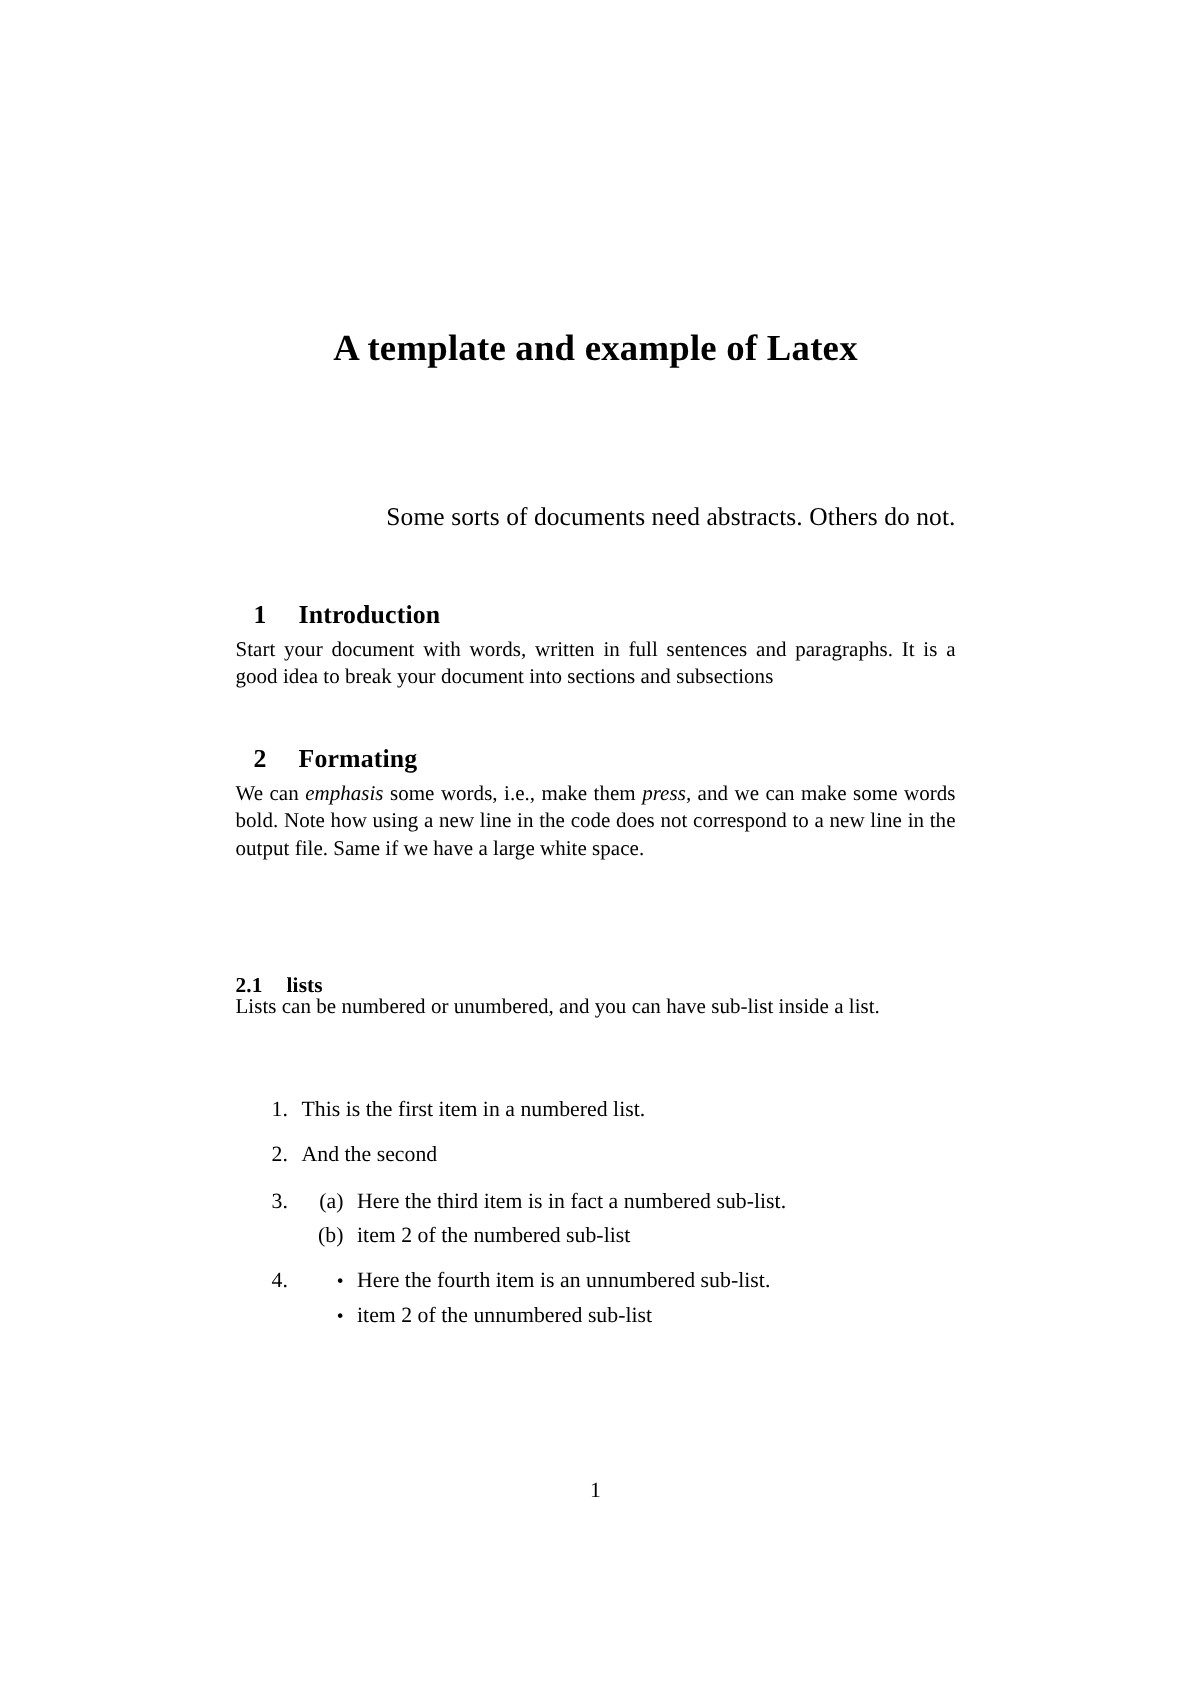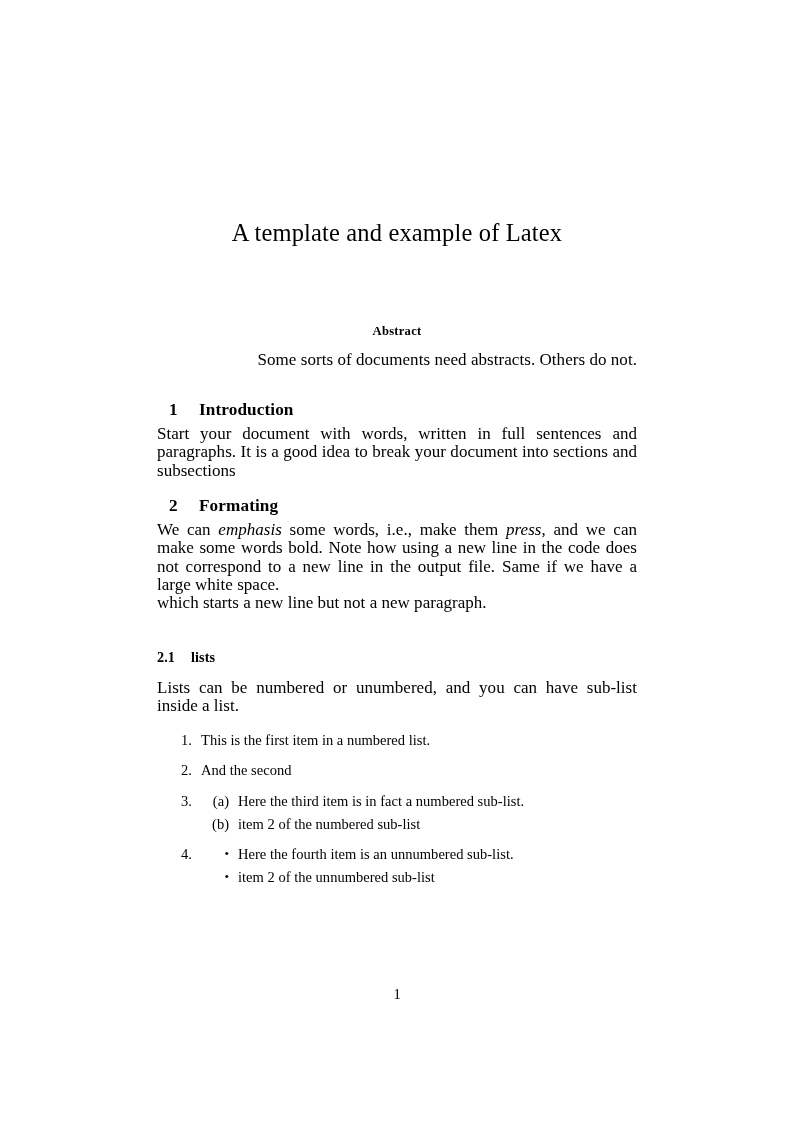--- a/index.html
+++ b/index.html
@@ -31,21 +31,21 @@
   .title-block {
     position: absolute;
     left: 0;
     top: 220px;
     width: 480px;
     text-align: center;
   }
   .doc-title {
     font-size: 24.5px;
     line-height: 1.1;
-    font-weight: normal;
+    font-weight: bold;
     letter-spacing: 0.15px;
     margin: 0;
     text-align: center;
   }
   .doc-authors {
     font-size: 14.6px;
     margin: 0;
     padding-top: 30px;
     letter-spacing: 0.1px;
   }
@@ -91,21 +91,21 @@
     letter-spacing: 0.1px;
     white-space: nowrap;
   }
   .subsection-heading .num {
     display: inline-block;
     min-width: 34px;
   }
 
   
   p.body {
-    font-size: 17px;
+    font-size: 14px;
     line-height: 18.3px;
     margin: 0;
     text-align: justify;
     text-justify: inter-word;
     letter-spacing: 0.02px;
   }
   p.body.indent {
     text-indent: 20px;
   }
   p.body.noindent {
@@ -180,49 +180,47 @@
 
 <div class="page">
 
   <div class="content">
 
     <div class="title-block">
       <div class="doc-title">A template and example of Latex</div>
     </div>
 
     <div class="abstract-block">
-      <div class="abstract-heading">Abstract</div>
       <div class="abstract-body">Some sorts of documents need abstracts. Others do not.</div>
     </div>
 
     <div class="blk" style="top:388px;">
       <div class="section-heading">
         <span class="num">1</span><span>Introduction</span>
       </div>
     </div>
     <div class="blk" style="top:425px;">
       <p class="body">Start your document with words, written in full sentences and paragraphs. It is a good idea to break your document into sections and subsections</p>
     </div>
 
     <div class="blk" style="top:484px;">
       <div class="section-heading">
         <span class="num">2</span><span>Formating</span>
       </div>
     </div>
     <div class="blk" style="top:521px;">
       <p class="body"><span>We can </span><i>emphasis</i><span> some words, i.e., make them </span><i>press</i><span>, and we can make some words </span><b>bold</b><span>. Note how using a new line in the code does not correspond to a new line in the output file. Same if we have a large white space.</span></p>
-      <p class="body noindent">which starts a new line but not a new paragraph.</p>
     </div>
 
     <div class="blk" style="top:649px;">
       <div class="subsection-heading">
         <span class="num">2.1</span><span>lists</span>
       </div>
     </div>
-    <div class="blk" style="top:679px;">
+    <div class="blk" style="top:663px;">
       <p class="body">Lists can be numbered or unumbered, and you can have sub-list inside a list.</p>
     </div>
 
     <div class="list" style="top:731px;">
 
       <div class="li">
         <span class="marker lvl1">1.</span>
         <span class="li-text">This is the first item in a numbered list.</span>
       </div>
 

